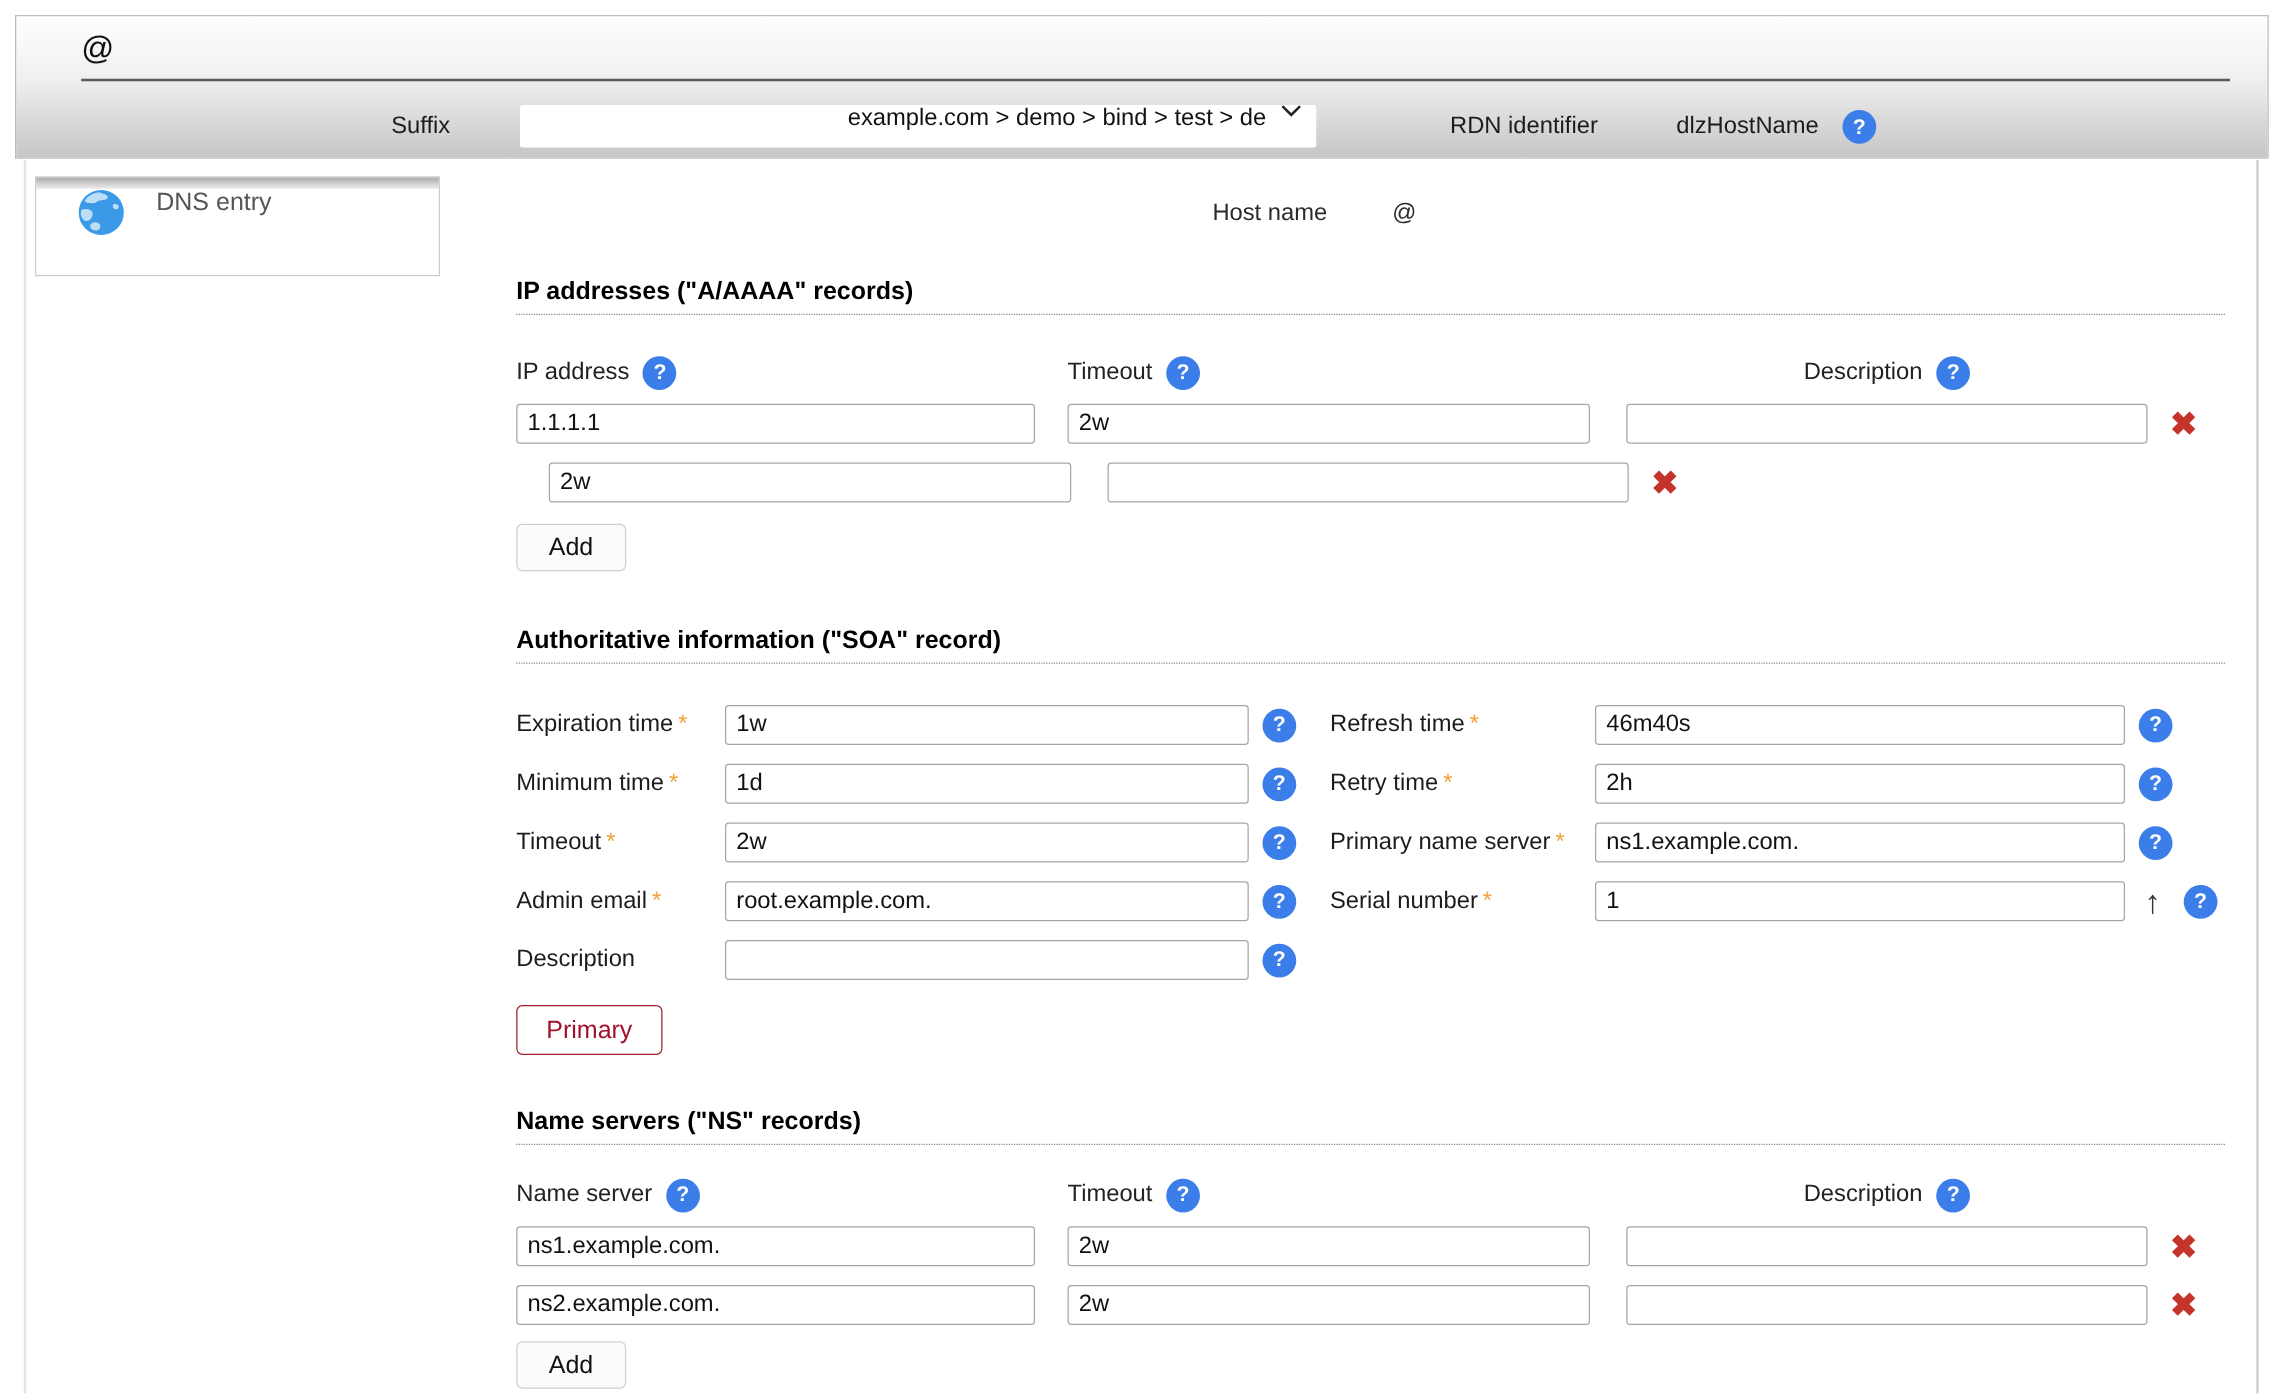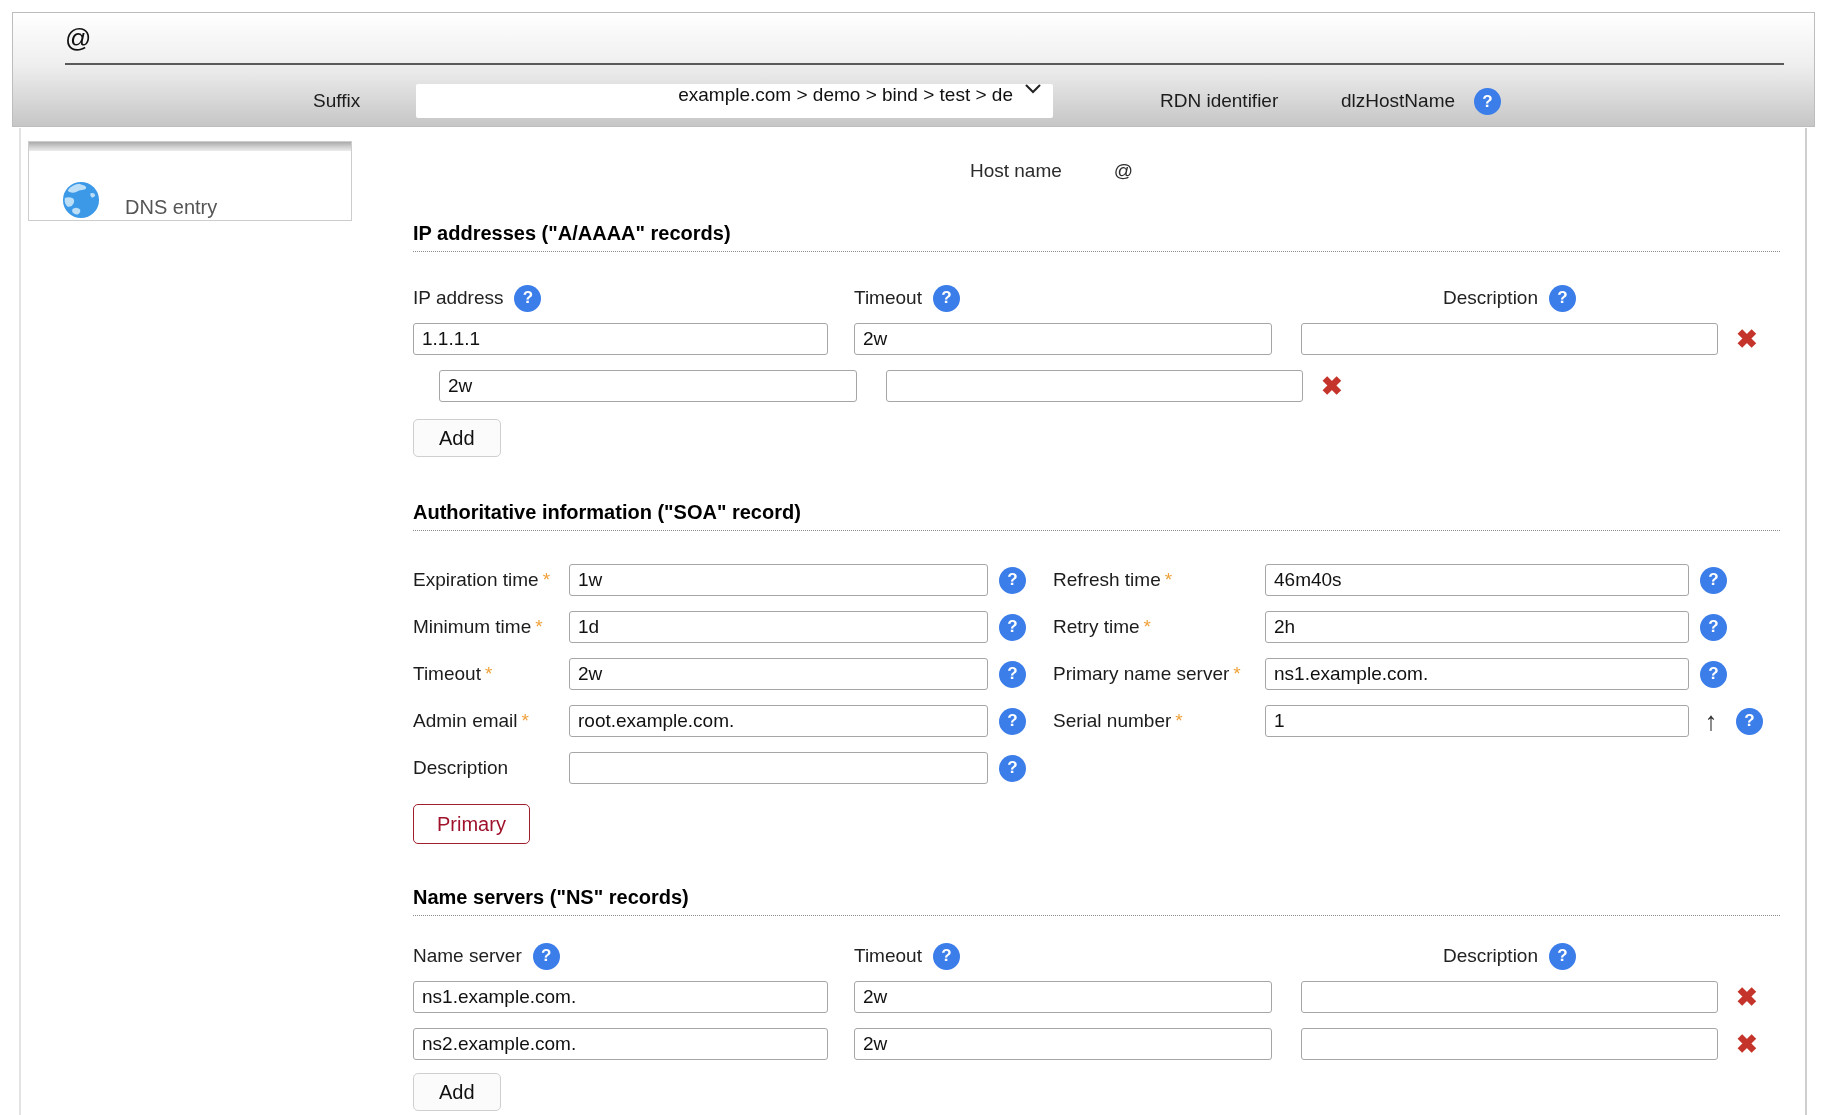--- a/index.html
+++ b/index.html
@@ -22,21 +22,21 @@
   .header-band .help { position:absolute; left:1461px; top:75px; }
 
   
   .frame-left  { position:absolute; left:19px;  top:128px; width:2px; height:987px; background:#e3e3e3; }
   .frame-right { position:absolute; left:1805px; top:128px; width:2px; height:987px; background:#cfcfcf; }
 
   
   .tab { position:absolute; left:28px; top:141px; width:324px; height:80px;
     background:#fff; border:1px solid #cdcdcd; }
   .tab-stripe { height:9px; background:linear-gradient(180deg,#ababab 0%,#d4d4d4 60%,#ececec 100%); }
-  .tab-body { display:flex; align-items:flex-end; gap:25px; padding-left:33px; height:68px; }
+  .tab-body { display:flex; align-items:flex-start; gap:25px; padding-left:33px; height:68px; }
   .tab-label { font-size:20px; color:#555; }
 
   
   .form { position:absolute; left:413px; top:128px; width:1367px; }
   .host-row { margin-top:30px; height:26px; display:flex; justify-content:center; gap:52px;
     transform:translateX(-45px); font-size:19px; color:#2b2b2b; align-items:center; }
   .section-title { margin-top:38px; font-size:20px; font-weight:bold; color:#000;
     padding-bottom:6px; border-bottom:1px dotted #8a8a8a; }
   .section-title.soa { margin-top:44px; }
   .section-title.ns { margin-top:42px; }
@@ -61,21 +61,21 @@
 
   .add-btn { margin-top:17px; height:38px; padding:0 25px; background:#fbfbfb; border:1px solid #cfcfcf;
     border-radius:5px; font-size:20px; color:#111; font-family:inherit; cursor:pointer; display:block; }
   .ns-block .add-btn { margin-top:13px; }
 
   
   .soa-grid { margin-top:33px; }
   .soa-row { display:flex; align-items:center; height:32px; margin-bottom:15px; font-size:19px; }
   .soa-row .lbl-l { width:156px; color:#1c1c1c; }
   .soa-row .lbl-r { width:212px; margin-left:27px; color:#1c1c1c; }
-  .soa-row input.in-l { width:419px; }
+  .soa-row input.in-l { width:419px;margin-left:11px; }
   .soa-row input.in-r { width:424px; }
   .soa-row .help { margin-left:11px; }
   .up-btn { margin-left:8px; width:28px; height:30px; border:none; background:transparent;
     font-size:26px; font-weight:bold; color:#333; cursor:pointer; line-height:30px; }
   .req { color:#f0a13a; margin-left:4px; font-size:19px; }
 
   .delete-btn { margin-top:20px; height:40px; padding:0 23px; background:#fff; border:1px solid #9f1f2e;
     border-radius:5px; color:#a0122b; font-size:20px; font-family:inherit; cursor:pointer; display:block; }
 
   

